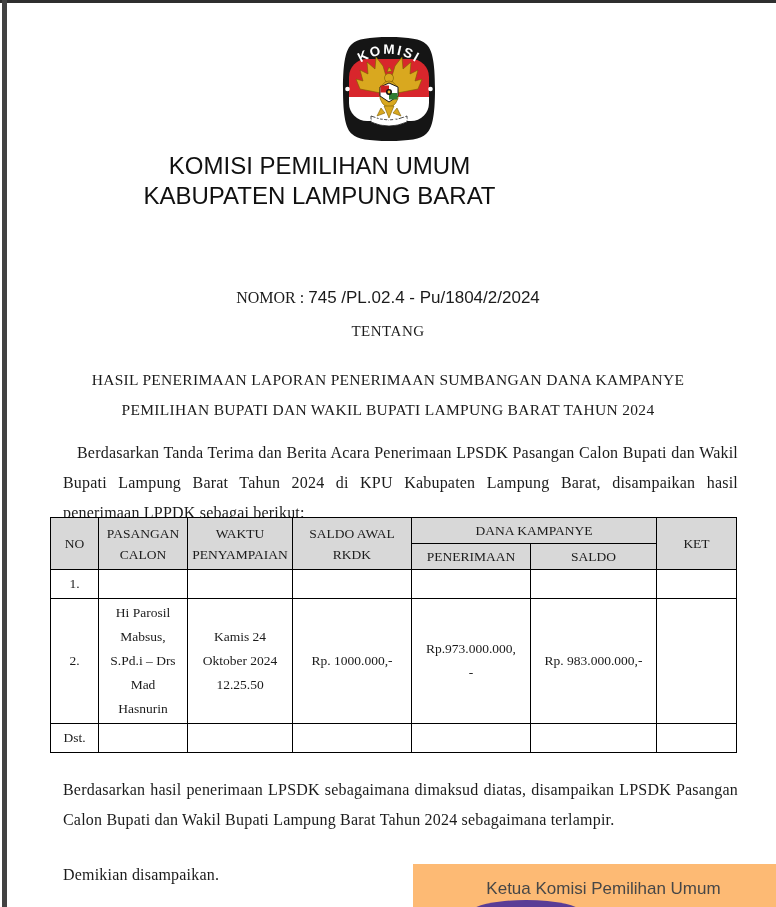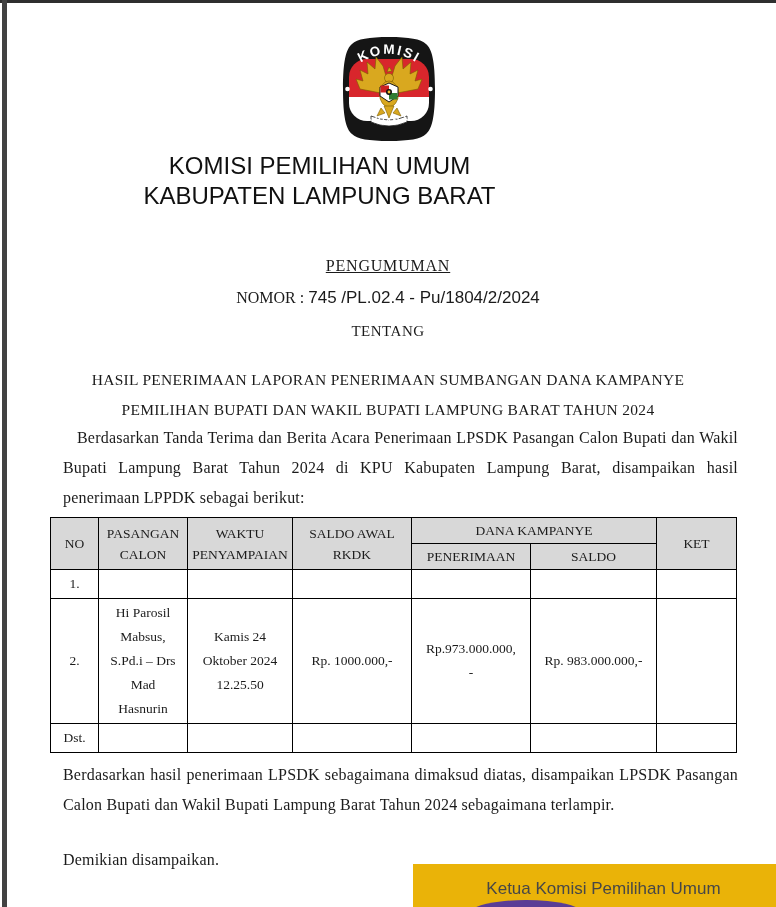--- a/index.html
+++ b/index.html
@@ -17,34 +17,34 @@
 
   .doc-title{position:absolute;left:0;top:257px;width:776px;text-align:center;
        font-size:16px;letter-spacing:0.8px;text-decoration:underline;}
   .doc-number{position:absolute;left:0;top:288px;width:776px;text-align:center;font-size:16px;}
   .doc-number .num-val{font-family:"Liberation Sans", sans-serif;font-size:17px;margin-top:12px;}
   .about{position:absolute;left:0;top:323px;width:776px;text-align:center;font-size:15px;letter-spacing:0.5px;}
   .subject{position:absolute;left:0;top:365px;width:776px;text-align:center;
        font-size:15.5px;line-height:30px;letter-spacing:0.3px;}
 
   .para{position:absolute;left:63px;width:675px;font-size:16px;line-height:30px;
-        text-align:justify;letter-spacing:0.2px;}
+        text-align:justify;letter-spacing:0.2px;margin-top:15px;}
   .para1{top:423px;text-indent:14px;}
   .para2{top:760px;}
   .para3{top:845px;text-align:left;}
 
   table.doc{position:absolute;left:50px;top:517px;border-collapse:collapse;table-layout:fixed;width:686px;
         font-size:13.5px;}
   table.doc td,table.doc th{border:1px solid #000;font-weight:normal;text-align:center;
         vertical-align:middle;padding:2px 3px;overflow:hidden;}
   table.doc th{background:#d8d8d8;line-height:21px;white-space:pre-line;}
   table.doc td{white-space:pre-line;line-height:24px;}
   tr.hrow{height:24px;} tr.r1{height:26px;} tr.r2{height:116px;} tr.r3{height:26px;}
 
-  .sig-box{position:absolute;left:413px;top:864px;width:363px;height:43px;background:#eab308;}
+  .sig-box{position:absolute;left:413px;top:864px;width:363px;height:43px;background:#fdba74;}
   .sig-title{position:absolute;left:0;top:15px;width:363px;text-align:center;padding-left:18px;box-sizing:border-box;
        font-family:"Liberation Sans", sans-serif;font-size:17px;color:#474747;}
   .stamp{position:absolute;left:470px;top:900px;width:112px;height:26px;border-radius:50%;
        background:#5a3d96;}
 </style>
 </head>
 <body>
 
 <div class="page">
   <div class="edge-top"></div>
@@ -88,21 +88,20 @@
     <text font-family="Liberation Sans, sans-serif" font-size="9.5" font-weight="bold" fill="#ffffff" letter-spacing="1.5">
       <textPath href="#arcBot" startOffset="50%" text-anchor="middle">PEMILIHAN UMUM</textPath>
     </text>
   </svg>
 
   <div class="org">
     <div>KOMISI PEMILIHAN UMUM</div>
     <div>KABUPATEN LAMPUNG BARAT</div>
   </div>
 
-  <div class="doc-title">PENGUMUMAN</div>
 
   <div class="doc-number">
     <span>NOMOR :</span>
     <span class="num-val">745 /PL.02.4 - Pu/1804/2/2024</span>
   </div>
 
   <div class="about">TENTANG</div>
 
   <div class="subject">
     <div>HASIL PENERIMAAN LAPORAN PENERIMAAN SUMBANGAN DANA KAMPANYE</div>

